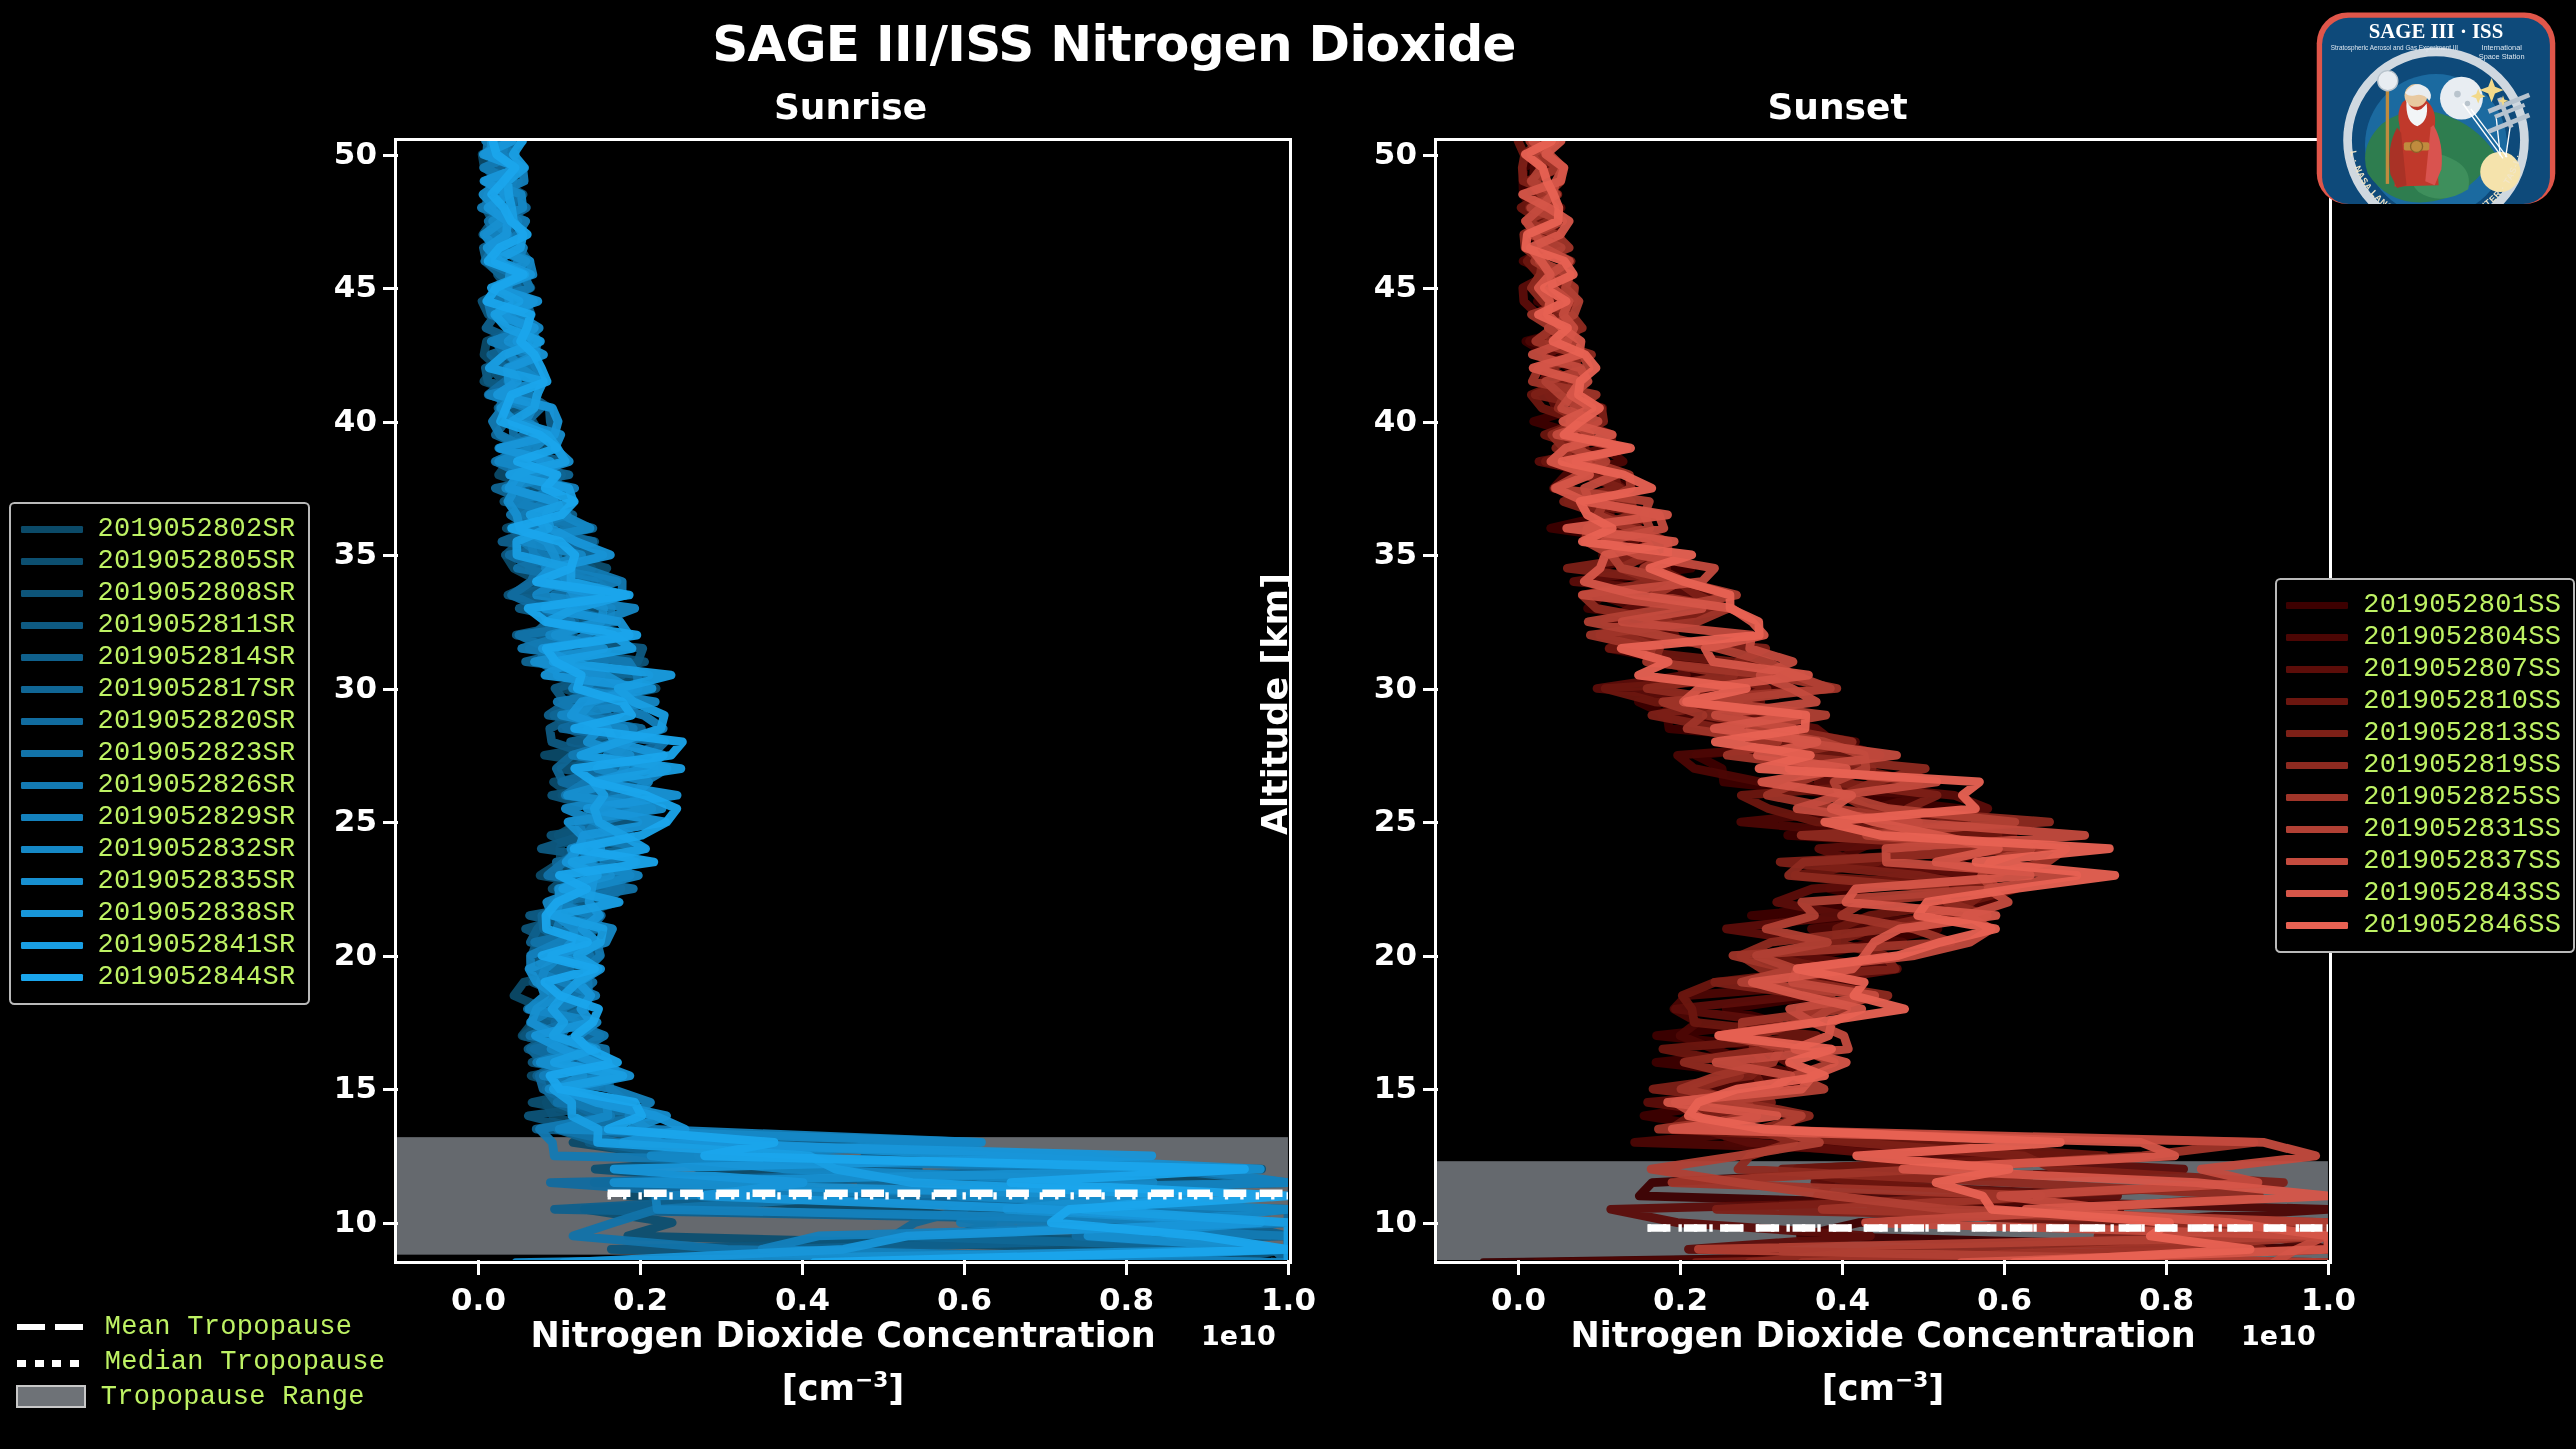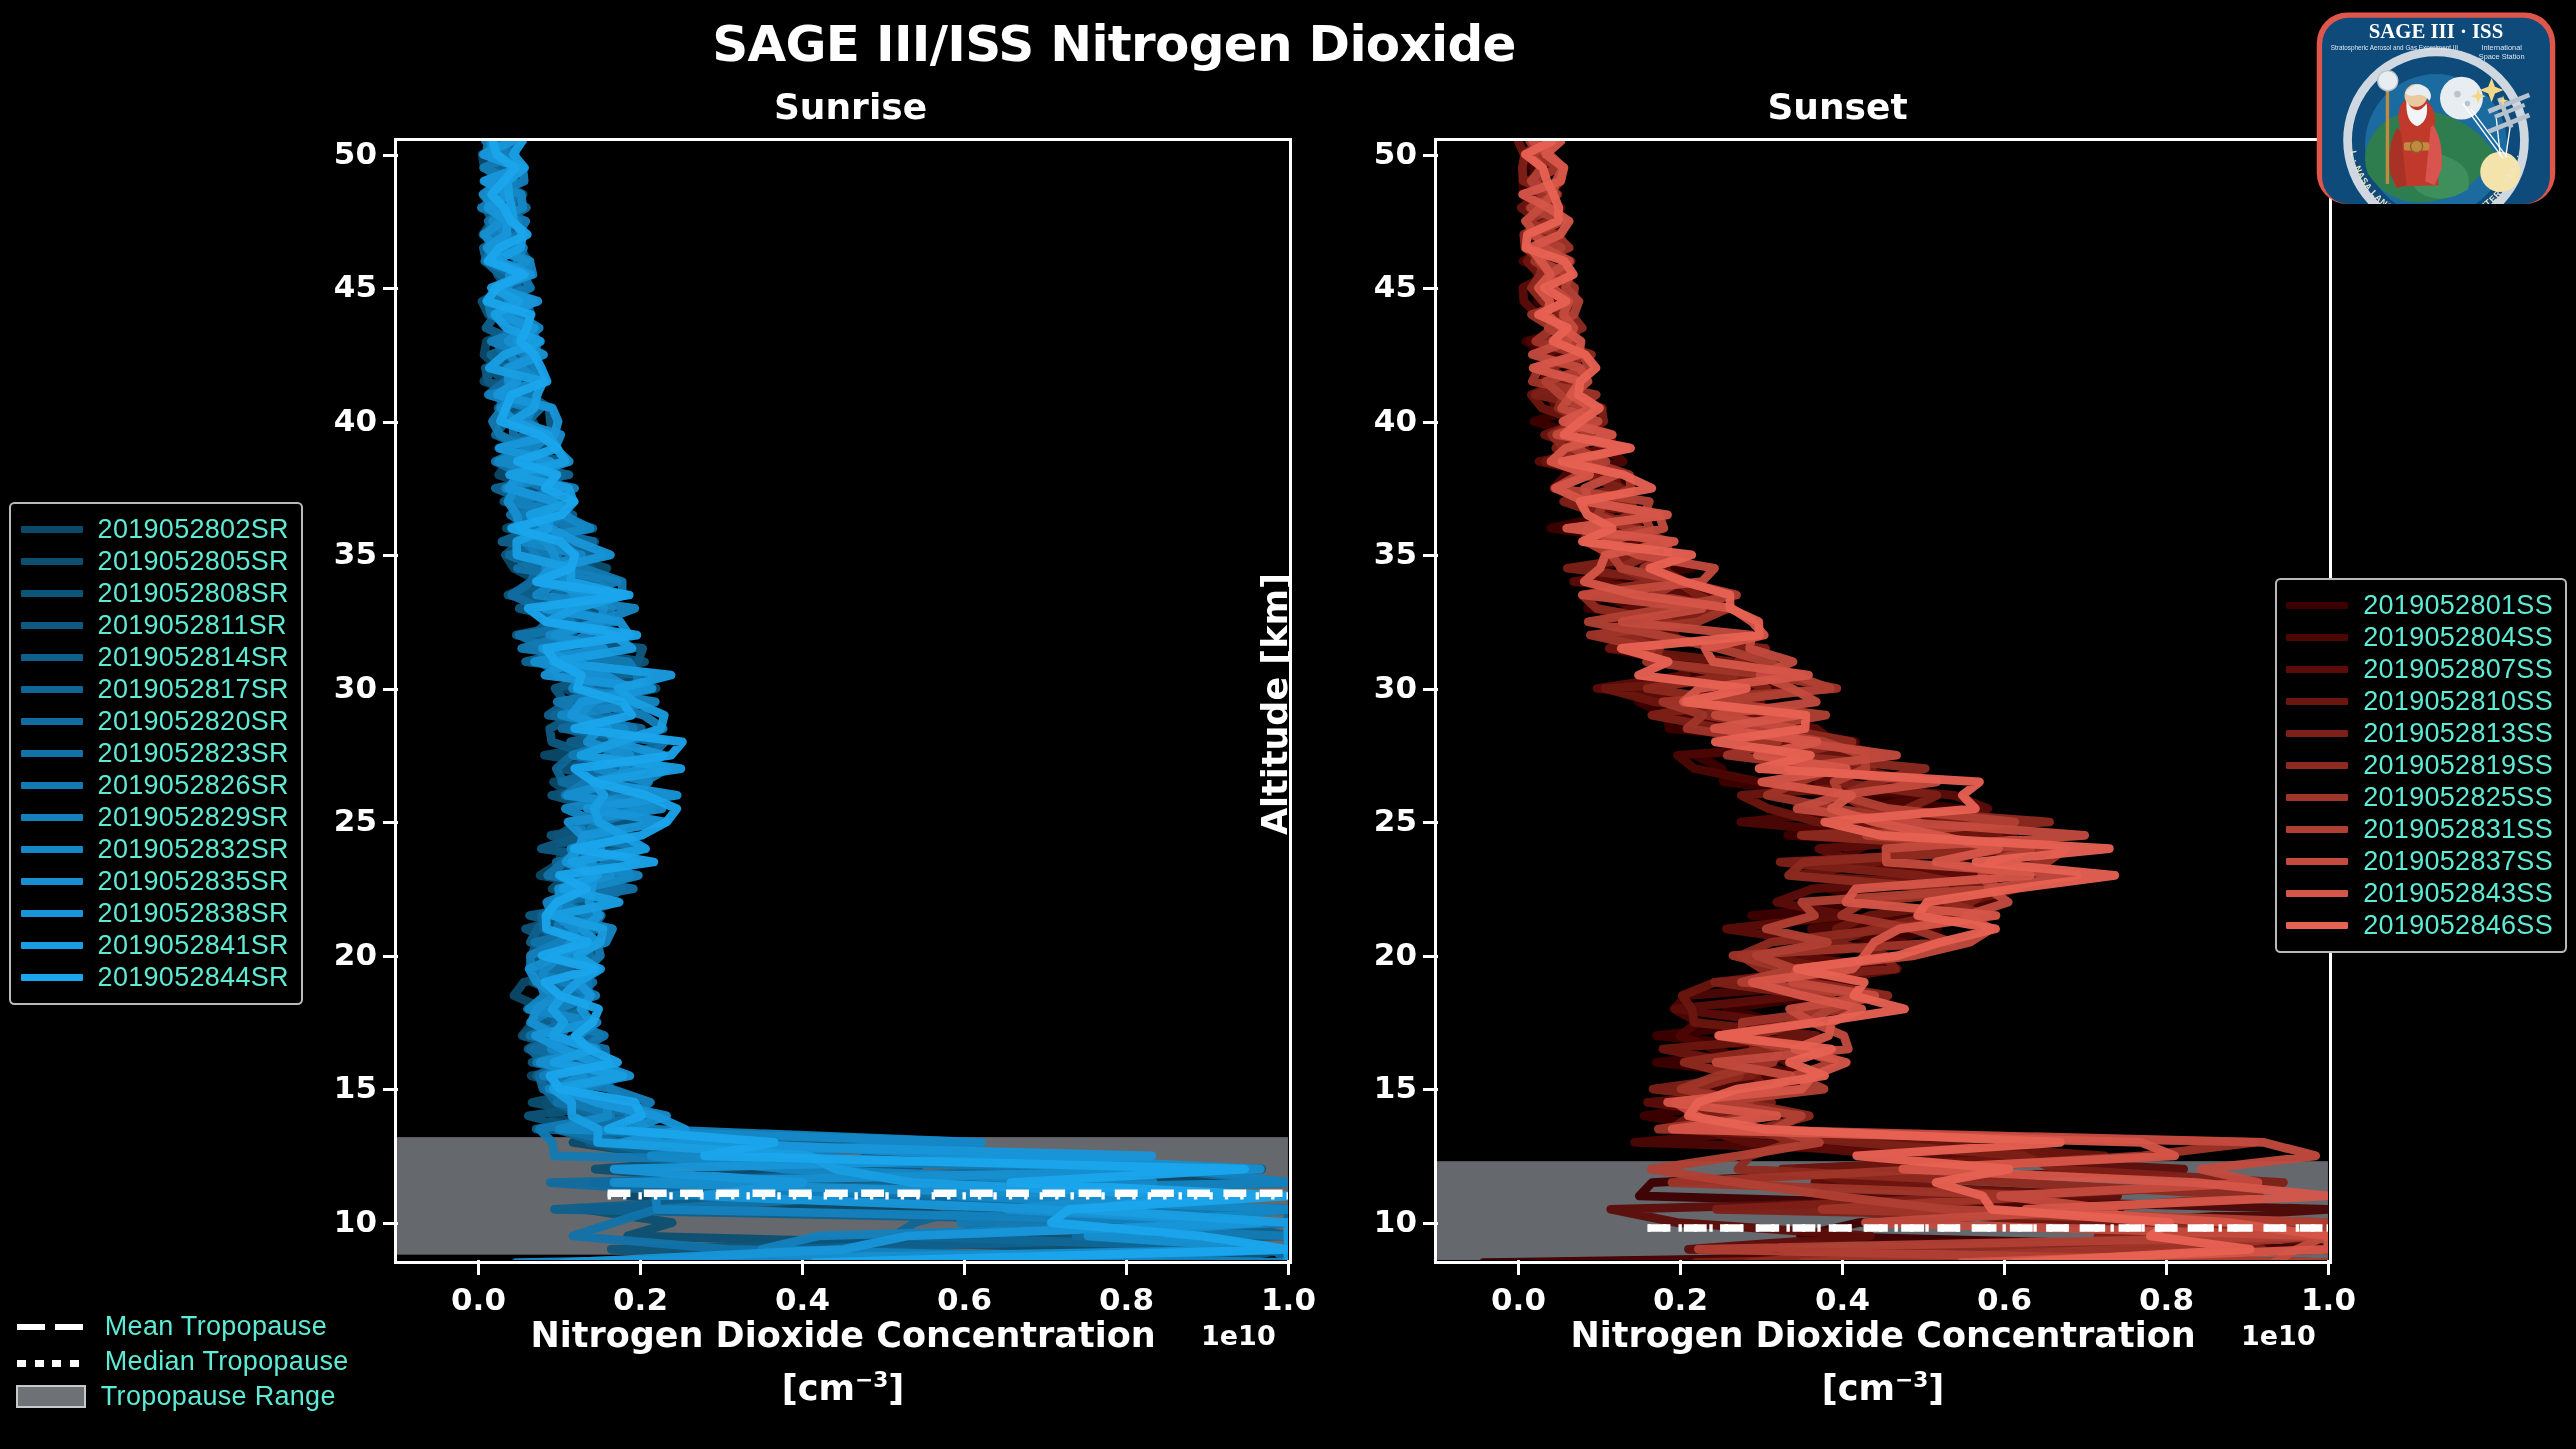--- a/index.html
+++ b/index.html
@@ -49,21 +49,21 @@
   .tickmark { position: absolute; background: #fff; }
 
   
   .legend {
     position: absolute; background: #000; border: 2px solid #b9b9b9;
     border-radius: 5.4px; padding: 9.4px 12px 9.4px 9.4px;
   }
   .legend-row { display: flex; align-items: center; height: 32px; }
   .swatch { width: 62px; height: 6.7px; margin-right: 14.8px; flex: 0 0 auto; border-radius: 1.3px; }
   .legend-label {
-    color: #5eead4; font-size: 27px; font-family: Liberation Sans, sans-serif;
+    color: #bef264; font-size: 27px; font-family: Liberation Mono, monospace;
     white-space: nowrap; letter-spacing: 0.3px;
   }
 
   
   .tropo-legend { position: absolute; }
   .tropo-row { display: flex; align-items: center; height: 35px; }
   .tropo-key { width: 74px; height: 20px; margin-right: 14.8px; position: relative; flex: 0 0 auto; }
   .dash-key::before, .dash-key::after {
     content: ""; position: absolute; top: 7.4px; height: 6px; background: #fff;
   }

